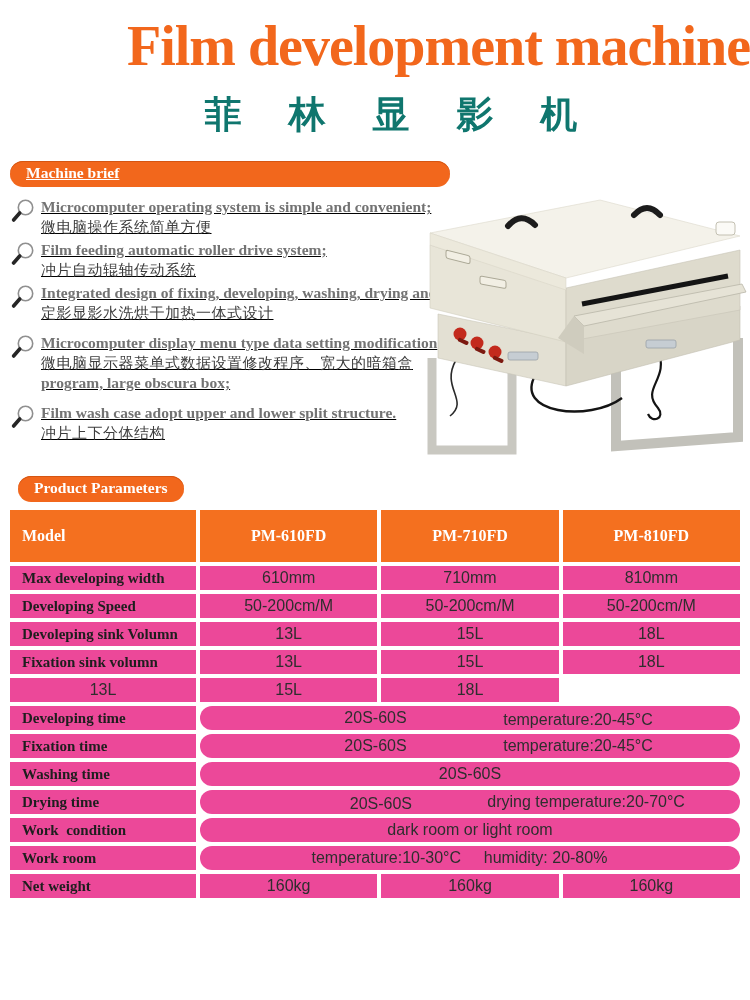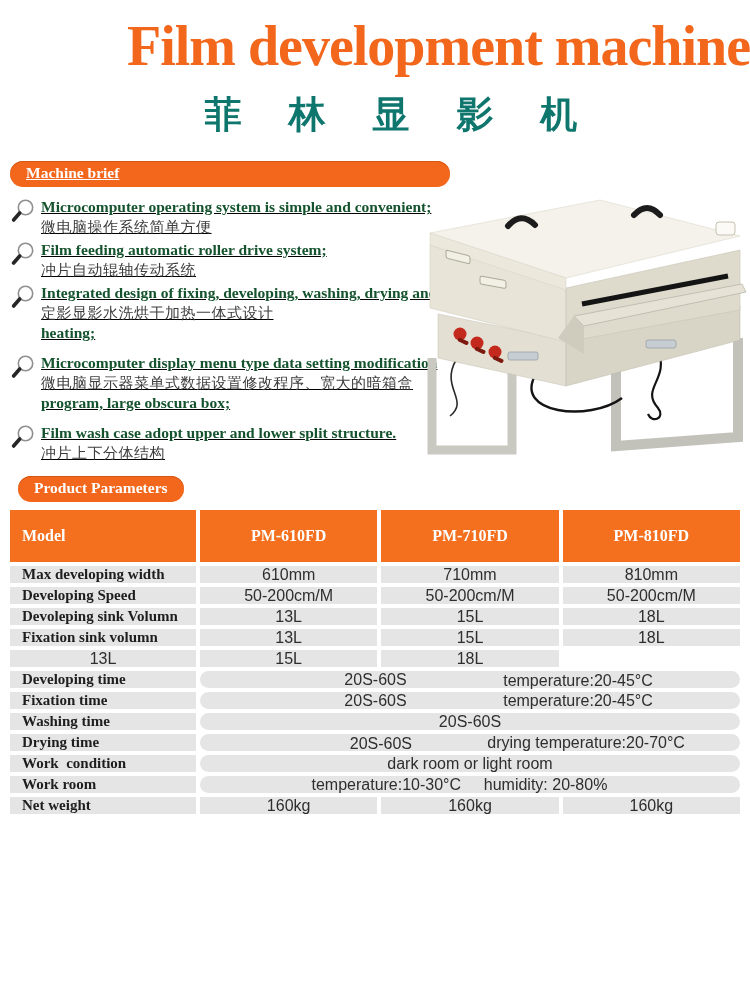--- a/index.html
+++ b/index.html
@@ -29,30 +29,30 @@
   .badge.params { top:476px; }
 
   .brief { position:absolute; left:10px; top:197px; width:440px;text-decoration:underline; }
   .brief-item { display:flex; align-items:flex-start; margin-bottom:3px; }
   .brief-item.gap-before { margin-top:10px; }
   .mag { flex:0 0 31px; padding-top:1px; }
   .brief-text { flex:1; }
   .line { line-height:20px; }
   .line.en {
     font-family:"Liberation Serif", serif; font-weight:bold; font-size:15.5px;
-    color:#14532d;
+    color:#737373;
   }
   .line.zh { font-size:15px; color:#3d3d3d; letter-spacing:0.5px; }
 
   .machine { position:absolute; top:188px; left:408px; width:340px; height:287px; }
 
   .ptable { position:absolute; top:510px; left:10px; width:730px; }
   .trow { display:grid; grid-template-columns:186px 1fr 1fr 1fr; gap:4px; margin-bottom:4px; }
   .trow .cell {
-    background:#e5e5e5; height:17px; display:flex; align-items:center;
+    background:#ec4899; height:24px; display:flex; align-items:center;
     justify-content:center; font-size:16px; color:#2e2e2e; white-space:pre;
   }
   .trow .cell.label {
     justify-content:flex-start; padding-left:12px;
     font-family:"Liberation Serif", serif; font-weight:bold; font-size:15px; color:#1e1e1e;
   }
   .trow.head .cell { background:#f4701f; height:52px; color:#ffffff;
     font-family:"Liberation Serif", serif; font-weight:bold; font-size:16px; }
   .cell.merged { grid-column:2/5; position:relative;border-radius:12px; }
   .cell.merged .pv { position:absolute; top:50%; transform:translate(-50%,-50%); white-space:nowrap; }
@@ -98,21 +98,20 @@
     <div class="brief-item">
       <span class="mag">
         <svg width="26" height="26" viewBox="0 0 26 26">
             <circle cx="15.5" cy="9.5" r="7.2" fill="#ffffff" stroke="#8f8f8f" stroke-width="1.6"></circle>
             <line x1="9.7" y1="15" x2="3.6" y2="22" stroke="#262626" stroke-width="3.6" stroke-linecap="round"></line>
           </svg>
       </span>
       <div class="brief-text">
         <div class="line en">Integrated design of fixing, developing, washing, drying and</div>
         <div class="line zh">定影显影水洗烘干加热一体式设计</div>
-        <div class="line en">heating;</div>
       </div>
     </div>
 
     <div class="brief-item gap-before">
       <span class="mag">
         <svg width="26" height="26" viewBox="0 0 26 26">
             <circle cx="15.5" cy="9.5" r="7.2" fill="#ffffff" stroke="#8f8f8f" stroke-width="1.6"></circle>
             <line x1="9.7" y1="15" x2="3.6" y2="22" stroke="#262626" stroke-width="3.6" stroke-linecap="round"></line>
           </svg>
       </span>

